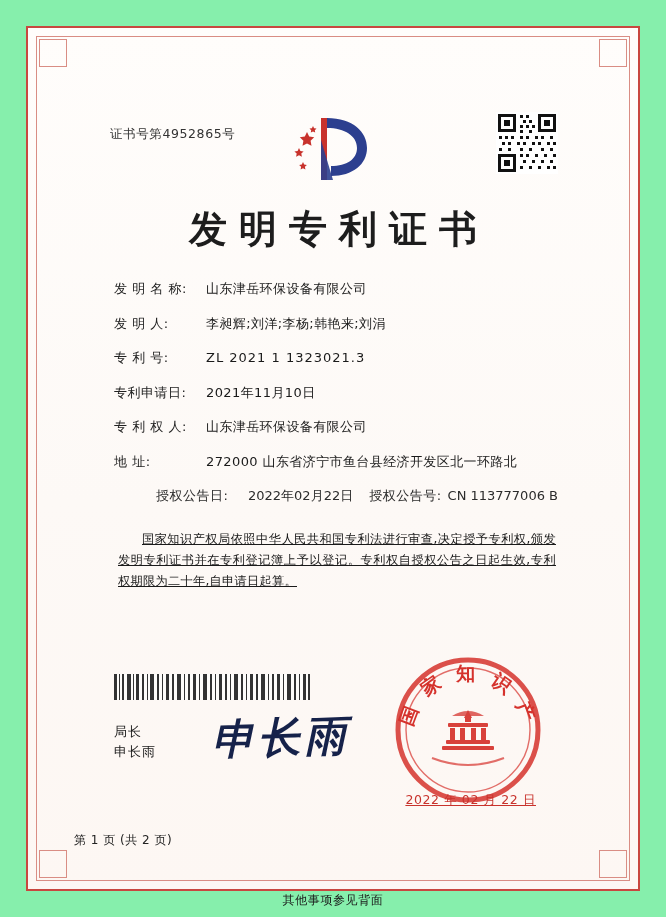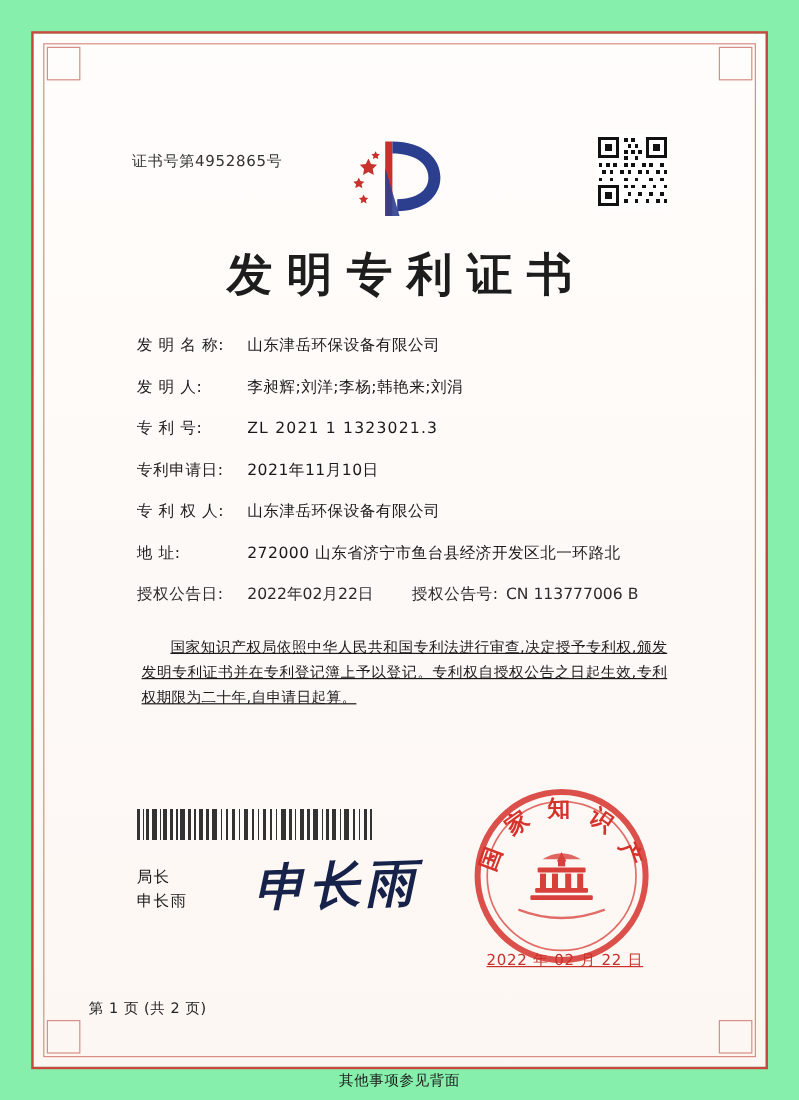--- a/index.html
+++ b/index.html
@@ -132,25 +132,26 @@
   .field .val.mono {
     font-family: "DejaVu Sans", sans-serif;
     letter-spacing: 1px;
   }
   .field-inline {
     display: flex;
     align-items: baseline;
     font-size: 13px;
     line-height: 18px;
     margin-bottom: 16.5px;
+    justify-content: flex-end;
   }
   .field-inline .seg { display: flex; align-items: baseline; }
   .field-inline .lbl { min-width: 86px; letter-spacing: 0.5px; }
   .field-inline .val { padding-left: 6px; }
-  .field-inline .seg.right { margin-left: 32px; }
+  .field-inline .seg.right { margin-left: 16px; }
   .field-inline .seg.right .lbl { min-width: 0; }
 
   
   .paras {
     position: absolute;
     left: 40px;
     right: 36px;
     top: 455px;
     font-size: 12.2px;
     line-height: 21px;

